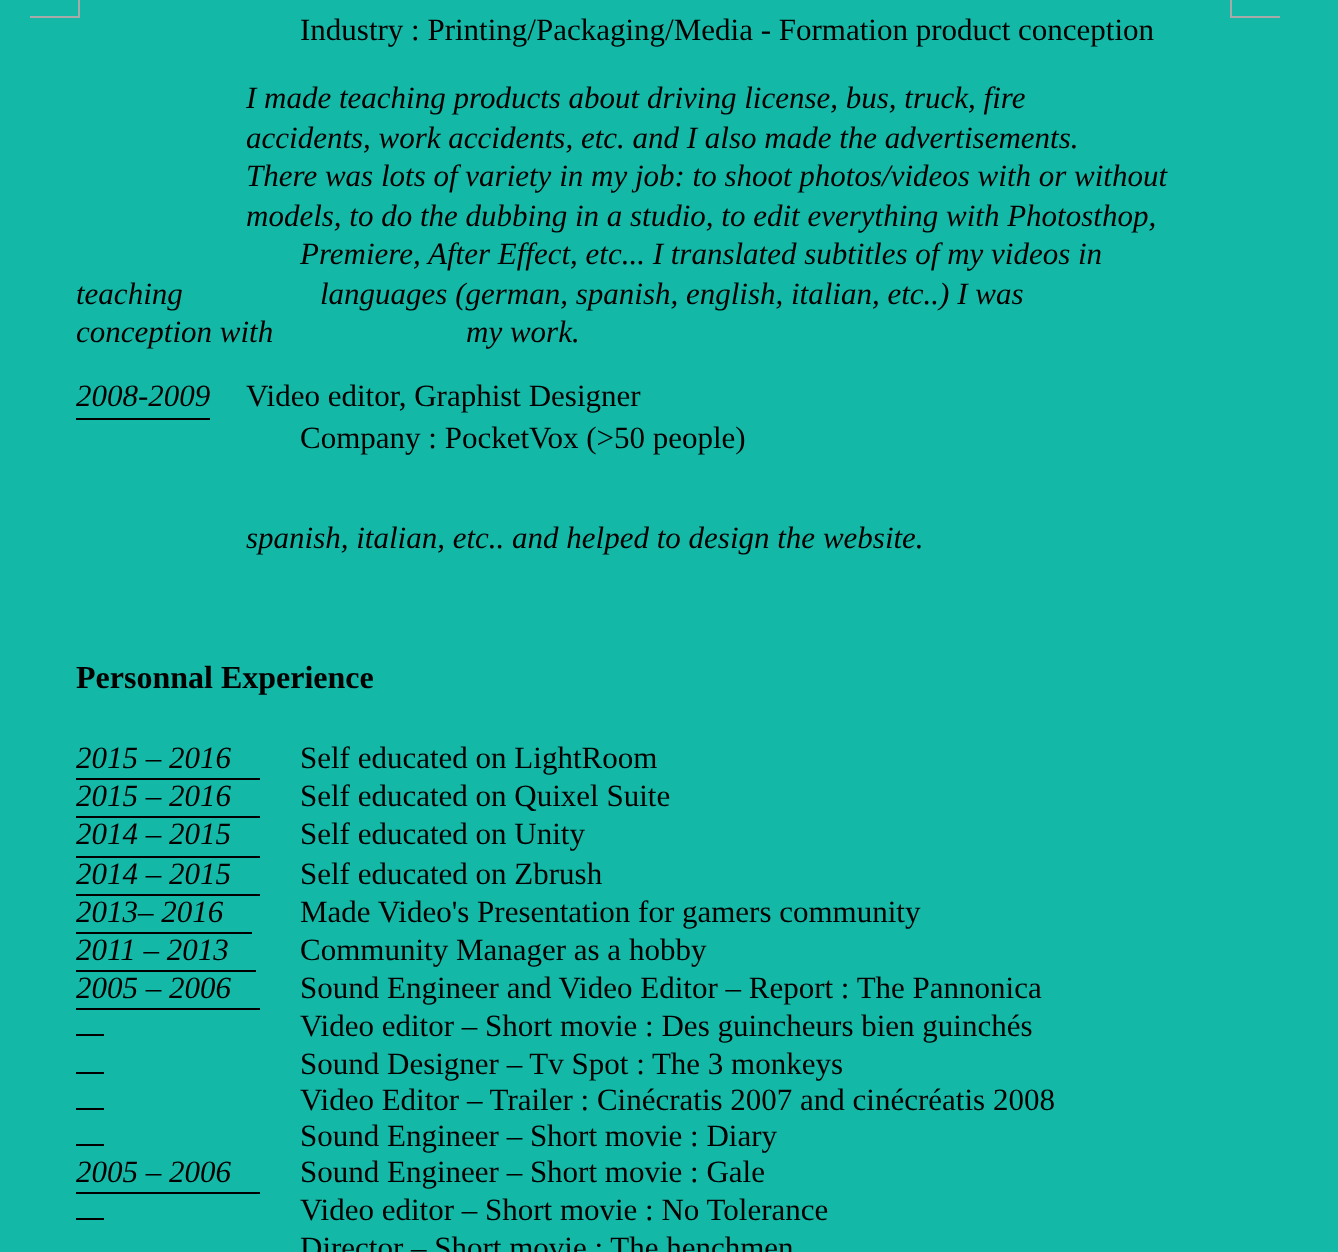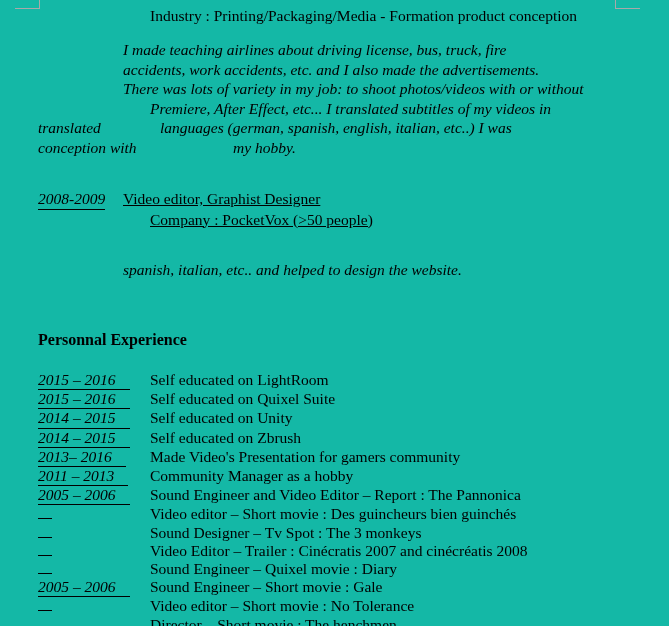--- a/index.html
+++ b/index.html
@@ -22,21 +22,21 @@
   .crop-tr{left:615px;border-left:1px solid #a9a9a9;}
 
   .industry-top{left:150px;top:7px;line-height:18px;}
 
   .para1{left:38px;top:40px;line-height:19.5px;}
   .ind1{padding-left:85px;}
   .ind2{padding-left:112px;}
   .lw1{display:inline-block;width:122px;}
   .lw2{display:inline-block;width:195px;}
 
-  .job2008{left:38px;top:189px;line-height:19.5px;text-decoration:underline;}
+  .job2008{left:38px;top:189px;line-height:19.5px;}
   .ind-co{padding-left:112px;}
   .yr{display:inline-block;font-style:italic;}
   .yr85{width:85px;}
   .yr112{width:112px;}
   .yr-text{display:inline-block;border-bottom:1px solid #000;}
   .yr-text:empty{border-bottom:none;padding-right:0;}
 
   .para2{left:38px;top:260px;line-height:19.5px;}
   .para2 .pline{padding-left:85px;}
 
@@ -49,26 +49,27 @@
 <body>
 
 <div class="page">
 
   <div class="crop crop-tl"></div>
   <div class="crop crop-tr"></div>
 
   <div class="abs industry-top pline">Industry : Printing/Packaging/Media - Formation product conception</div>
 
   <div class="abs para1 italic">
-    <div class="pline ind1">I made teaching airlines about driving license, bus, truck, fire</div>
+    <div class="pline ind1">I made teaching products about driving license, bus, truck, fire</div>
     <div class="pline ind1">accidents, work accidents, etc. and I also made the advertisements.</div>
     <div class="pline ind1">There was lots of variety in my job: to shoot photos/videos with or without</div>
+    <div class="pline ind1">models, to do the dubbing in a studio, to edit everything with Photosthop,</div>
     <div class="pline ind2">Premiere, After Effect, etc... I translated subtitles of my videos in</div>
-    <div class="pline"><span class="lw1">translated</span><span>languages (german, spanish, english, italian, etc..) I was</span></div>
-    <div class="pline"><span class="lw2">conception with</span><span>my hobby.</span></div>
+    <div class="pline"><span class="lw1">teaching</span><span>languages (german, spanish, english, italian, etc..) I was</span></div>
+    <div class="pline"><span class="lw2">conception with</span><span>my work.</span></div>
   </div>
 
   <div class="abs job2008">
     <div class="pline"><span class="yr yr85"><span class="yr-text">2008-2009</span></span><span>Video editor, Graphist Designer</span></div>
     <div class="pline ind-co">Company : PocketVox (&gt;50 people)</div>
   </div>
 
   <div class="abs para2 italic">
     <div class="pline">spanish, italian, etc.. and helped to design the website.</div>
   </div>
@@ -79,19 +80,19 @@
     <div class="pline"><span class="yr yr112"><span class="yr-text">2015 – 2016</span></span><span>Self educated on LightRoom</span></div>
     <div class="pline"><span class="yr yr112"><span class="yr-text">2015 – 2016</span></span><span>Self educated on Quixel Suite</span></div>
     <div class="pline"><span class="yr yr112"><span class="yr-text">2014 – 2015</span></span><span>Self educated on Unity</span></div>
     <div class="pline"><span class="yr yr112"><span class="yr-text">2014 – 2015</span></span><span>Self educated on Zbrush</span></div>
     <div class="pline"><span class="yr yr112"><span class="yr-text">2013– 2016</span></span><span>Made Video's Presentation for gamers community</span></div>
     <div class="pline"><span class="yr yr112"><span class="yr-text">2011 – 2013</span></span><span>Community Manager as a hobby</span></div>
     <div class="pline"><span class="yr yr112"><span class="yr-text">2005 – 2006</span></span><span>Sound Engineer and Video Editor – Report : The Pannonica</span></div>
     <div class="pline"><span class="yr yr112"><span class="yr-text"></span></span><span>Video editor – Short movie : Des guincheurs bien guinchés</span></div>
     <div class="pline"><span class="yr yr112"><span class="yr-text"></span></span><span>Sound Designer – Tv Spot : The 3 monkeys</span></div>
     <div class="pline"><span class="yr yr112"><span class="yr-text"></span></span><span>Video Editor – Trailer : Cinécratis 2007 and cinécréatis 2008</span></div>
-    <div class="pline"><span class="yr yr112"><span class="yr-text"></span></span><span>Sound Engineer – Quixel movie : Diary</span></div>
+    <div class="pline"><span class="yr yr112"><span class="yr-text"></span></span><span>Sound Engineer – Short movie : Diary</span></div>
     <div class="pline"><span class="yr yr112"><span class="yr-text">2005 – 2006</span></span><span>Sound Engineer – Short movie : Gale</span></div>
     <div class="pline"><span class="yr yr112"><span class="yr-text"></span></span><span>Video editor – Short movie : No Tolerance</span></div>
     <div class="pline"><span class="yr yr112"></span><span>Director – Short movie : The henchmen</span></div>
   </div>
 
 </div>
 
 </body></html>

